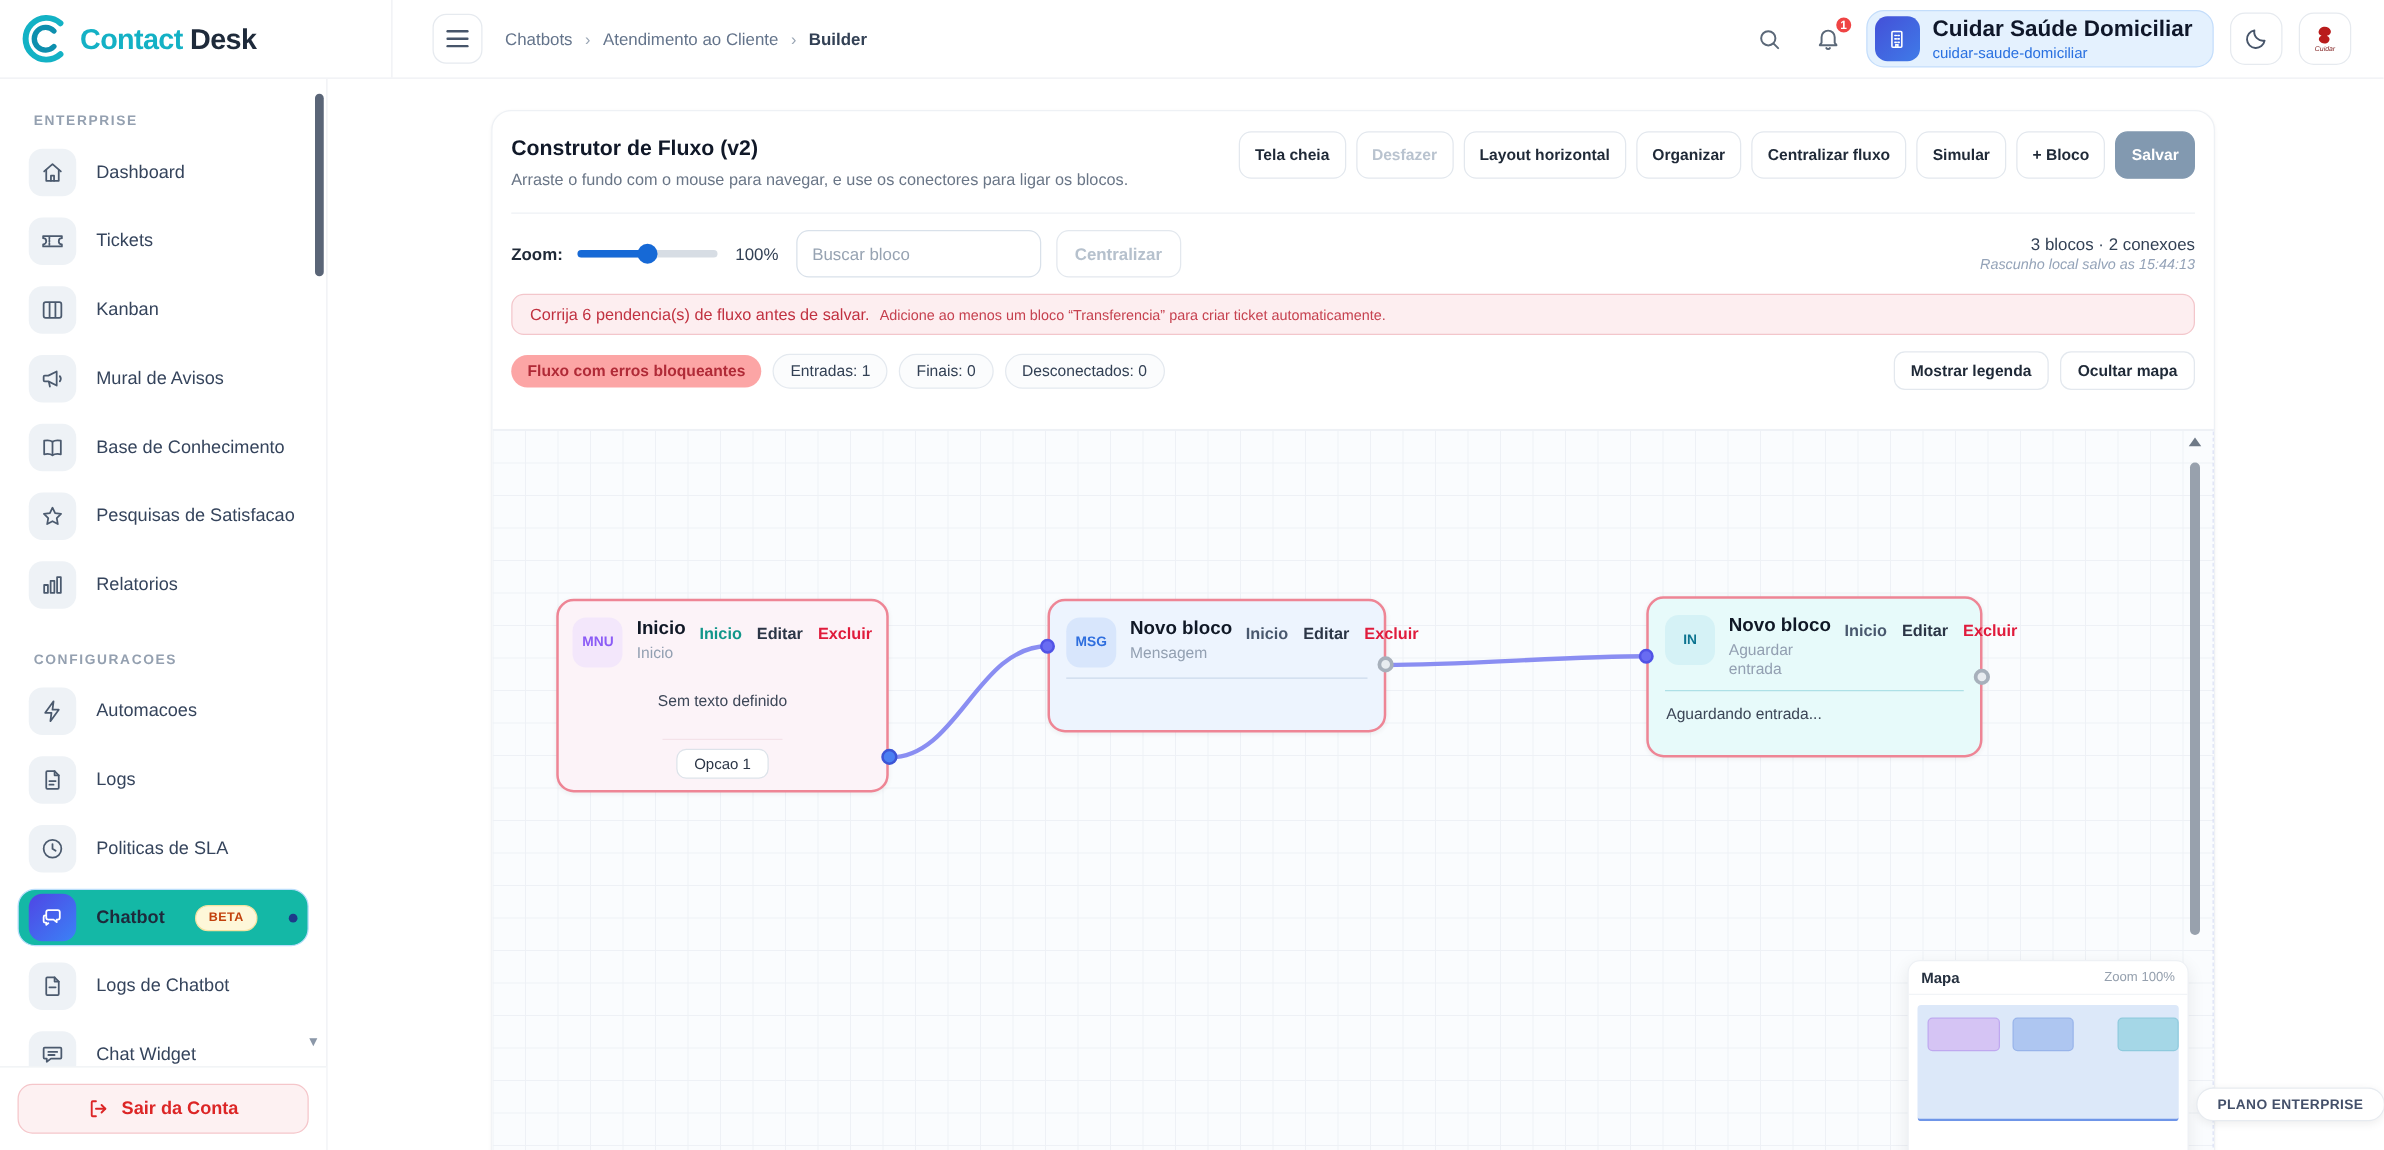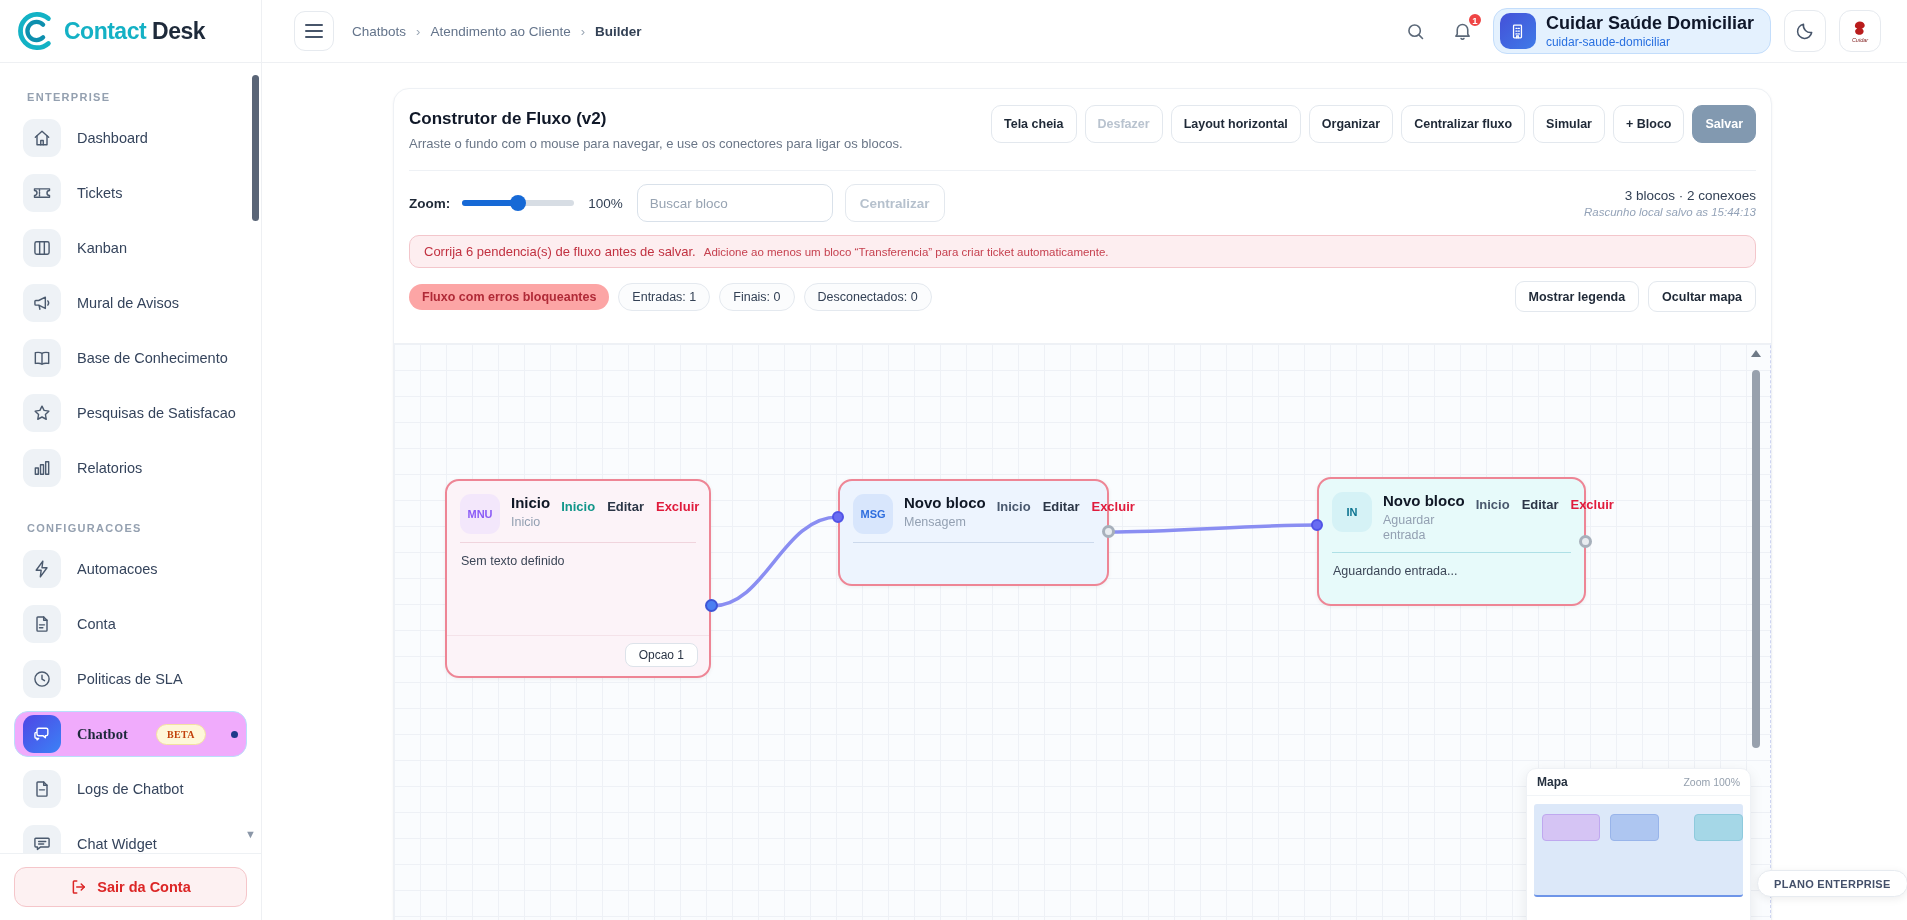--- a/index.html
+++ b/index.html
@@ -4,21 +4,21 @@
 <style>
   * { margin:0; padding:0; box-sizing:border-box; }
   html,body { width:1907px; height:920px; overflow:hidden; background:#fff;
     font-family:"Liberation Sans", sans-serif; color:#1f2937; }
   body { position:relative; }
   svg { display:block; }
 
   
   .top-header { position:absolute; top:0; left:0; right:0; height:63px; background:#fff;
     border-bottom:1px solid #eef0f3; display:flex; align-items:center; z-index:30; }
-  .logo-zone { width:262px; height:100%; display:flex; align-items:center; padding-left:14px;
+  .logo-zone { width:314px; height:100%; display:flex; align-items:center; padding-left:14px;
     border-right:1px solid #eef0f3; gap:8px; }
   .logo-text { font-size:23px; font-weight:800; letter-spacing:-0.5px; }
   .logo-text .p1 { color:#14b1c5; }
   .logo-text .p2 { color:#1e2a3a; }
   .hamburger { margin-left:32px; width:40px; height:40px; border:1px solid #e6eaef; border-radius:11px;
     background:#fff; display:flex; align-items:center; justify-content:center; cursor:pointer; }
   .breadcrumb { display:flex; align-items:center; gap:10px; margin-left:18px; font-size:13.5px; color:#64748b; }
   .breadcrumb .sep { color:#9aa6b4; font-size:13px; }
   .breadcrumb .crumb { cursor:pointer; }
   .breadcrumb .current { color:#334155; font-weight:700; }
@@ -40,21 +40,21 @@
 
   
   .sidebar { position:absolute; top:63px; left:0; width:262px; bottom:0; background:#fff;
     border-right:1px solid #eef0f3; padding:24px 14px 0 14px; z-index:20; }
   .section-label { font-size:11px; font-weight:700; color:#94a0b0; letter-spacing:1.3px; margin:4px 0 12px 13px; }
   .side-item { display:flex; align-items:center; gap:16px; padding:3px 8px; margin:0 0 9px 0;
     border:1.5px solid transparent; border-radius:14px; cursor:pointer; }
   .side-icon { width:38px; height:38px; border-radius:11px; background:#eef2f6; color:#4b5a6e;
     display:flex; align-items:center; justify-content:center; flex:0 0 auto; }
   .side-label { font-size:14.5px; font-weight:500; color:#35445c; white-space:nowrap; }
-  .side-item.active { background:#f0abfc; border-color:#badefb;font-family:Liberation Serif, serif; }
+  .side-item.active { background:#14b8a6; border-color:#badefb; }
   .side-item.active .side-icon { background:linear-gradient(135deg,#4f46e5,#3b82f6); color:#fff; }
   .side-item.active .side-label { font-weight:600; color:#1e293b; }
   .beta-badge { margin-left:auto; background:#fef7d9; border:1px solid #f3e2a1; color:#c2410c;
     font-size:10px; font-weight:700; padding:4px 10px; border-radius:999px; letter-spacing:.4px; }
   .unread-dot { width:7px; height:7px; border-radius:50%; background:#1e3a8a; margin-left:9px; flex:0 0 auto; }
   .side-gap { height:18px; }
   .sidebar-scroll-thumb { position:absolute; top:12px; right:2px; width:7px; height:146px;
     background:#5a6577; border-radius:4px; }
   .scroll-chevron { position:absolute; right:5px; bottom:80px; color:#8b97a8; font-size:11px; }
   .logout-wrap { position:absolute; left:0; right:0; bottom:0; padding:13px 14px 13px; background:#fff;
@@ -112,21 +112,21 @@
                      linear-gradient(90deg,#eef1f6 1px, transparent 1px);
     background-size:26px 26px; }
   .edges { position:absolute; left:0; top:0; pointer-events:none; }
   .dot { position:absolute; border-radius:50%; cursor:crosshair; }
   .dot.blue  { width:13px; height:13px; background:#4b7ff2; border:2px solid #3d55d6; }
   .dot.indigo{ width:12px; height:12px; background:#696cf2; border:2px solid #5153e6; }
   .dot.gray  { width:13px; height:13px; background:#e8ecf0; border:3px solid #a7b0bb; }
 
   .block { position:absolute; border:2px solid #ee8595; border-radius:14px;
     box-shadow:0 1px 4px rgba(0,0,0,.06); display:flex; flex-direction:column; cursor:grab; }
-  .block.b1 { left:51px; top:135px; width:266px; height:199px; background:#fcf3f8; }
+  .block.b1 { left:51px; top:135px; width:266px; height:155px; background:#fcf3f8;align-items:center; }
   .block.b2 { left:444px; top:135px; width:271px; height:107px; background:#edf4fe; }
   .block.b3 { left:923px; top:133px; width:269px; height:129px; background:#e7fafa; }
   .blk-head { display:flex; align-items:flex-start; gap:11px; padding:13px 13px 6px 13px; }
   .chip { width:40px; height:40px; border-radius:11px; font-size:11px; font-weight:700;
     display:flex; align-items:center; justify-content:center; flex:0 0 auto; }
   .b1 .chip { background:#f3e7fb; color:#8b5cf6; }
   .b2 .chip { background:#d8e6fc; color:#2e6ede; }
   .b3 .chip { background:#d5f2f6; color:#0d7490; }
   .blk-titles { line-height:1.25; }
   .b3 .blk-titles { width:86px; }
@@ -330,21 +330,21 @@
   </div>
   <div class="side-item">
     <span class="side-icon">
       <svg width="20" height="20" viewBox="0 0 24 24" fill="none" stroke="currentColor" stroke-width="1.7" stroke-linejoin="round" stroke-linecap="round">
         <path d="M14 3.5H7a1 1 0 0 0-1 1v15a1 1 0 0 0 1 1h10a1 1 0 0 0 1-1V7.5z"></path>
           <path d="M14 3.5v4h4"></path>
           <line x1="9" y1="13" x2="15" y2="13"></line>
           <line x1="9" y1="16.5" x2="13" y2="16.5"></line>
       </svg>
     </span>
-    <span class="side-label">Conta</span>
+    <span class="side-label">Logs</span>
   </div>
   <div class="side-item">
     <span class="side-icon">
       <svg width="20" height="20" viewBox="0 0 24 24" fill="none" stroke="currentColor" stroke-width="1.7" stroke-linecap="round">
         <circle cx="12" cy="12" r="8.5"></circle>
           <path d="M12 7.5V12l3 2"></path>
       </svg>
     </span>
     <span class="side-label">Politicas de SLA</span>
   </div>

